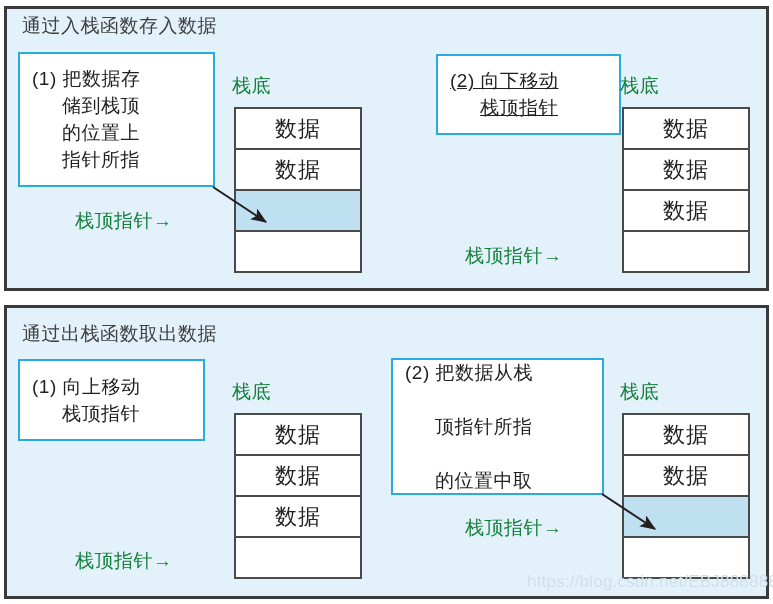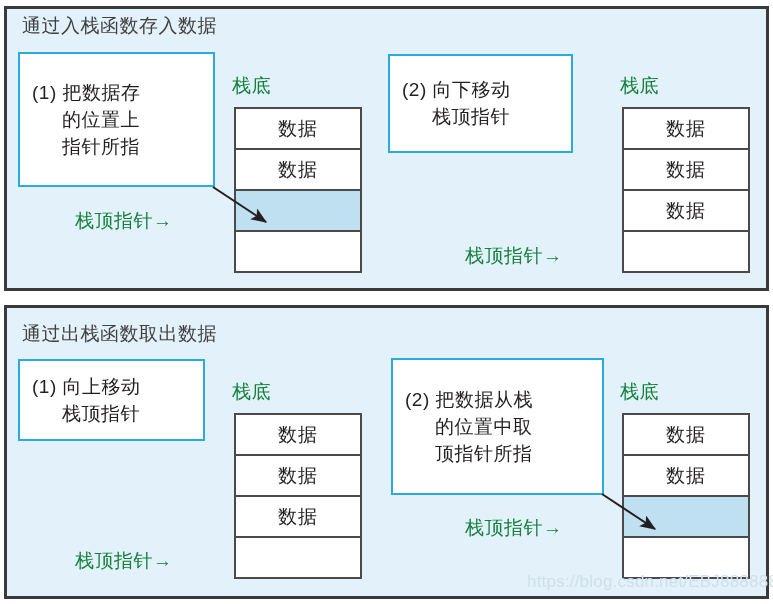--- a/index.html
+++ b/index.html
@@ -70,21 +70,21 @@
     display: flex;
     flex-direction: column;
   }
   .stack .cell {
     flex: 1 1 0;
     border-bottom: 2px solid #4a4a4a;
     box-sizing: border-box;
     display: flex;
     align-items: center;
     justify-content: center;
-    font-size: 19px;
+    font-size: 22px;
     letter-spacing: 1px;
     background: #ffffff;
   }
   .stack .cell:last-child { border-bottom: none; }
   .stack .cell.hl { background: #bfe0f0; }
   .stack .cell.empty { color: transparent; }
 
   
   .lbl {
     position: absolute;
@@ -120,36 +120,37 @@
 <body>
 
 <div class="canvas">
 
   <div class="panel" id="panel-push"></div>
 
   <div class="panel-title" style="left:22px; top:14px;">通过入栈函数存入数据</div>
 
   <div class="callout" style="left:18px; top:52px; width:197px; height:135px;">
     <div class="cline">(1) 把数据存</div>
+    <div class="cline indent">储到栈顶</div>
     <div class="cline indent">的位置上</div>
     <div class="cline indent">指针所指</div>
   </div>
 
   <div class="lbl" style="left:75px; top:209px;">栈顶指针→</div>
 
   <div class="lbl" style="left:232px; top:74px;">栈底</div>
 
   <div class="stack" style="left:234px; top:107px; width:128px; height:166px;">
     <div class="cell">数据</div>
     <div class="cell">数据</div>
     <div class="cell hl"></div>
     <div class="cell empty"></div>
   </div>
 
-  <div class="callout" style="left:388px; top:54px; width:185px; height:99px;">
+  <div class="callout" style="left:436px; top:54px; width:185px; height:81px;text-decoration:underline;">
     <div class="cline">(2) 向下移动</div>
     <div class="cline indent">栈顶指针</div>
   </div>
 
   <div class="lbl" style="left:465px; top:244px;">栈顶指针→</div>
 
   <div class="lbl" style="left:620px; top:74px;">栈底</div>
 
   <div class="stack" style="left:622px; top:107px; width:128px; height:166px;">
     <div class="cell">数据</div>
@@ -171,24 +172,24 @@
 
   <div class="lbl" style="left:232px; top:380px;">栈底</div>
 
   <div class="stack" style="left:234px; top:413px; width:128px; height:166px;">
     <div class="cell">数据</div>
     <div class="cell">数据</div>
     <div class="cell">数据</div>
     <div class="cell empty"></div>
   </div>
 
-  <div class="callout" style="left:391px; top:358px; width:213px; height:137px;">
+  <div class="callout" style="left:391px; top:358px; width:213px; height:137px;gap:27px;">
     <div class="cline">(2) 把数据从栈</div>
+    <div class="cline indent">顶指针所指</div>
     <div class="cline indent">的位置中取</div>
-    <div class="cline indent">顶指针所指</div>
   </div>
 
   <div class="lbl" style="left:465px; top:516px;">栈顶指针→</div>
 
   <div class="lbl" style="left:620px; top:380px;">栈底</div>
 
   <div class="stack" style="left:622px; top:413px; width:128px; height:166px;">
     <div class="cell">数据</div>
     <div class="cell">数据</div>
     <div class="cell hl"></div>

